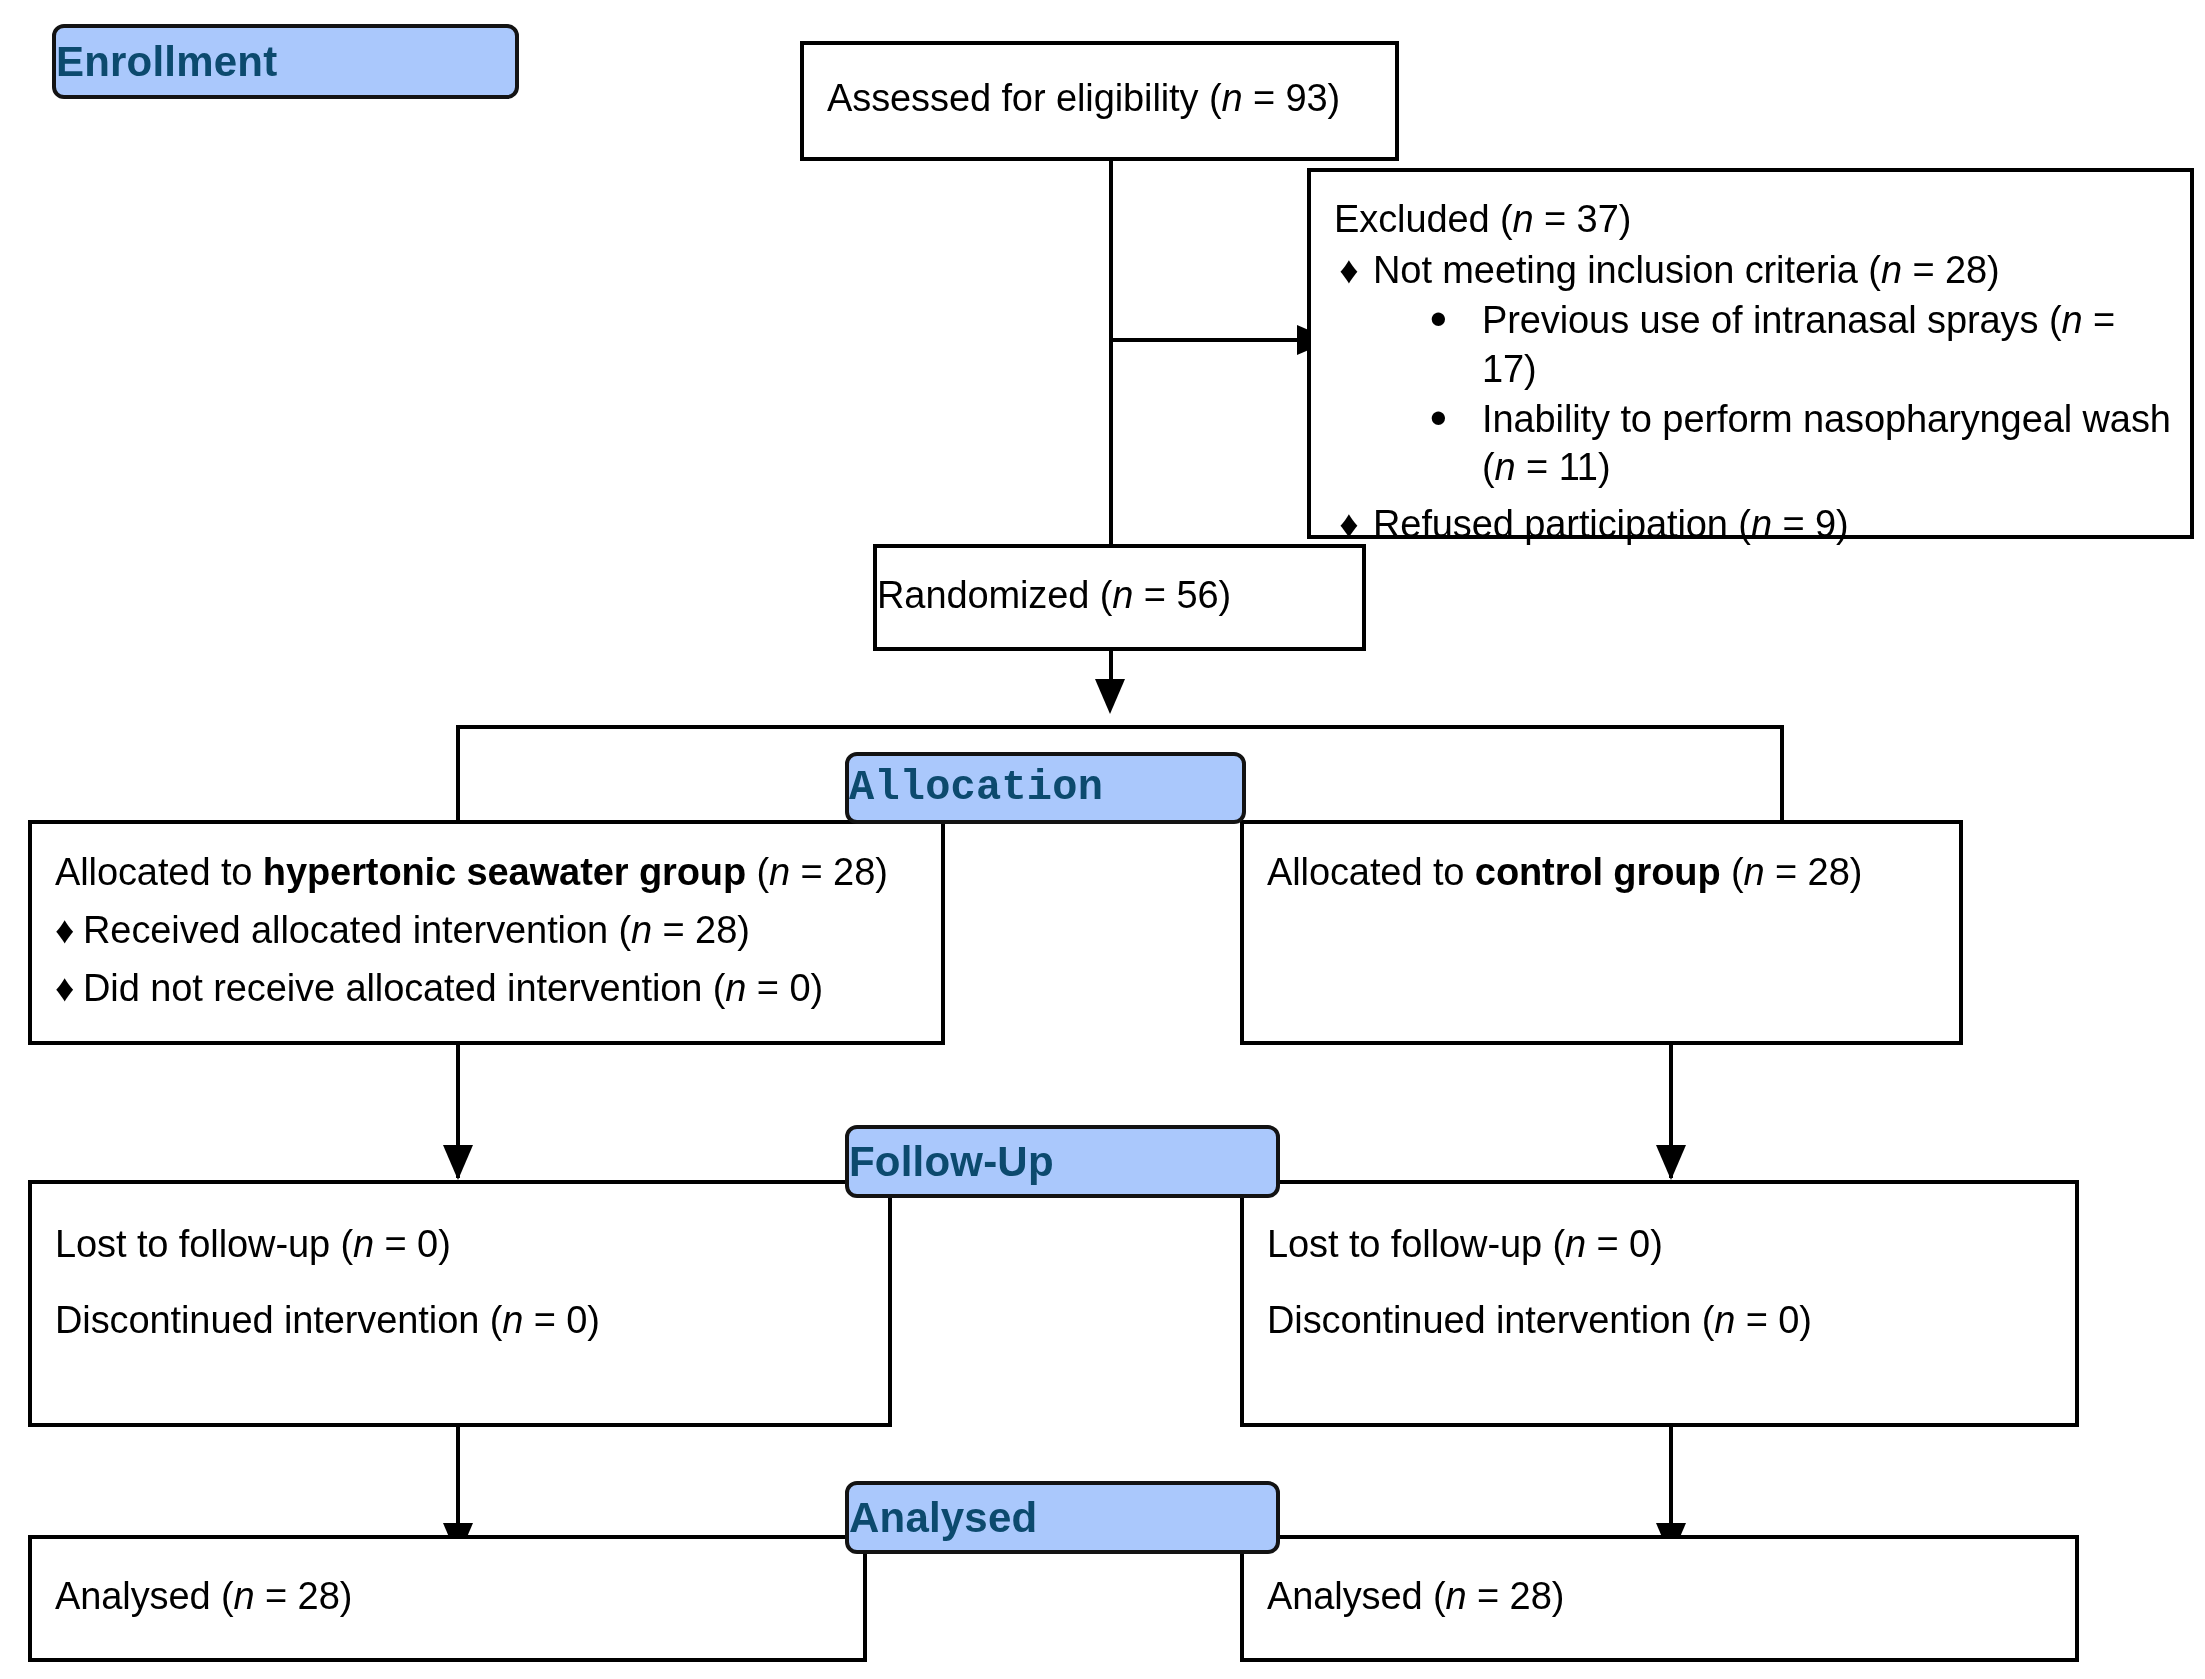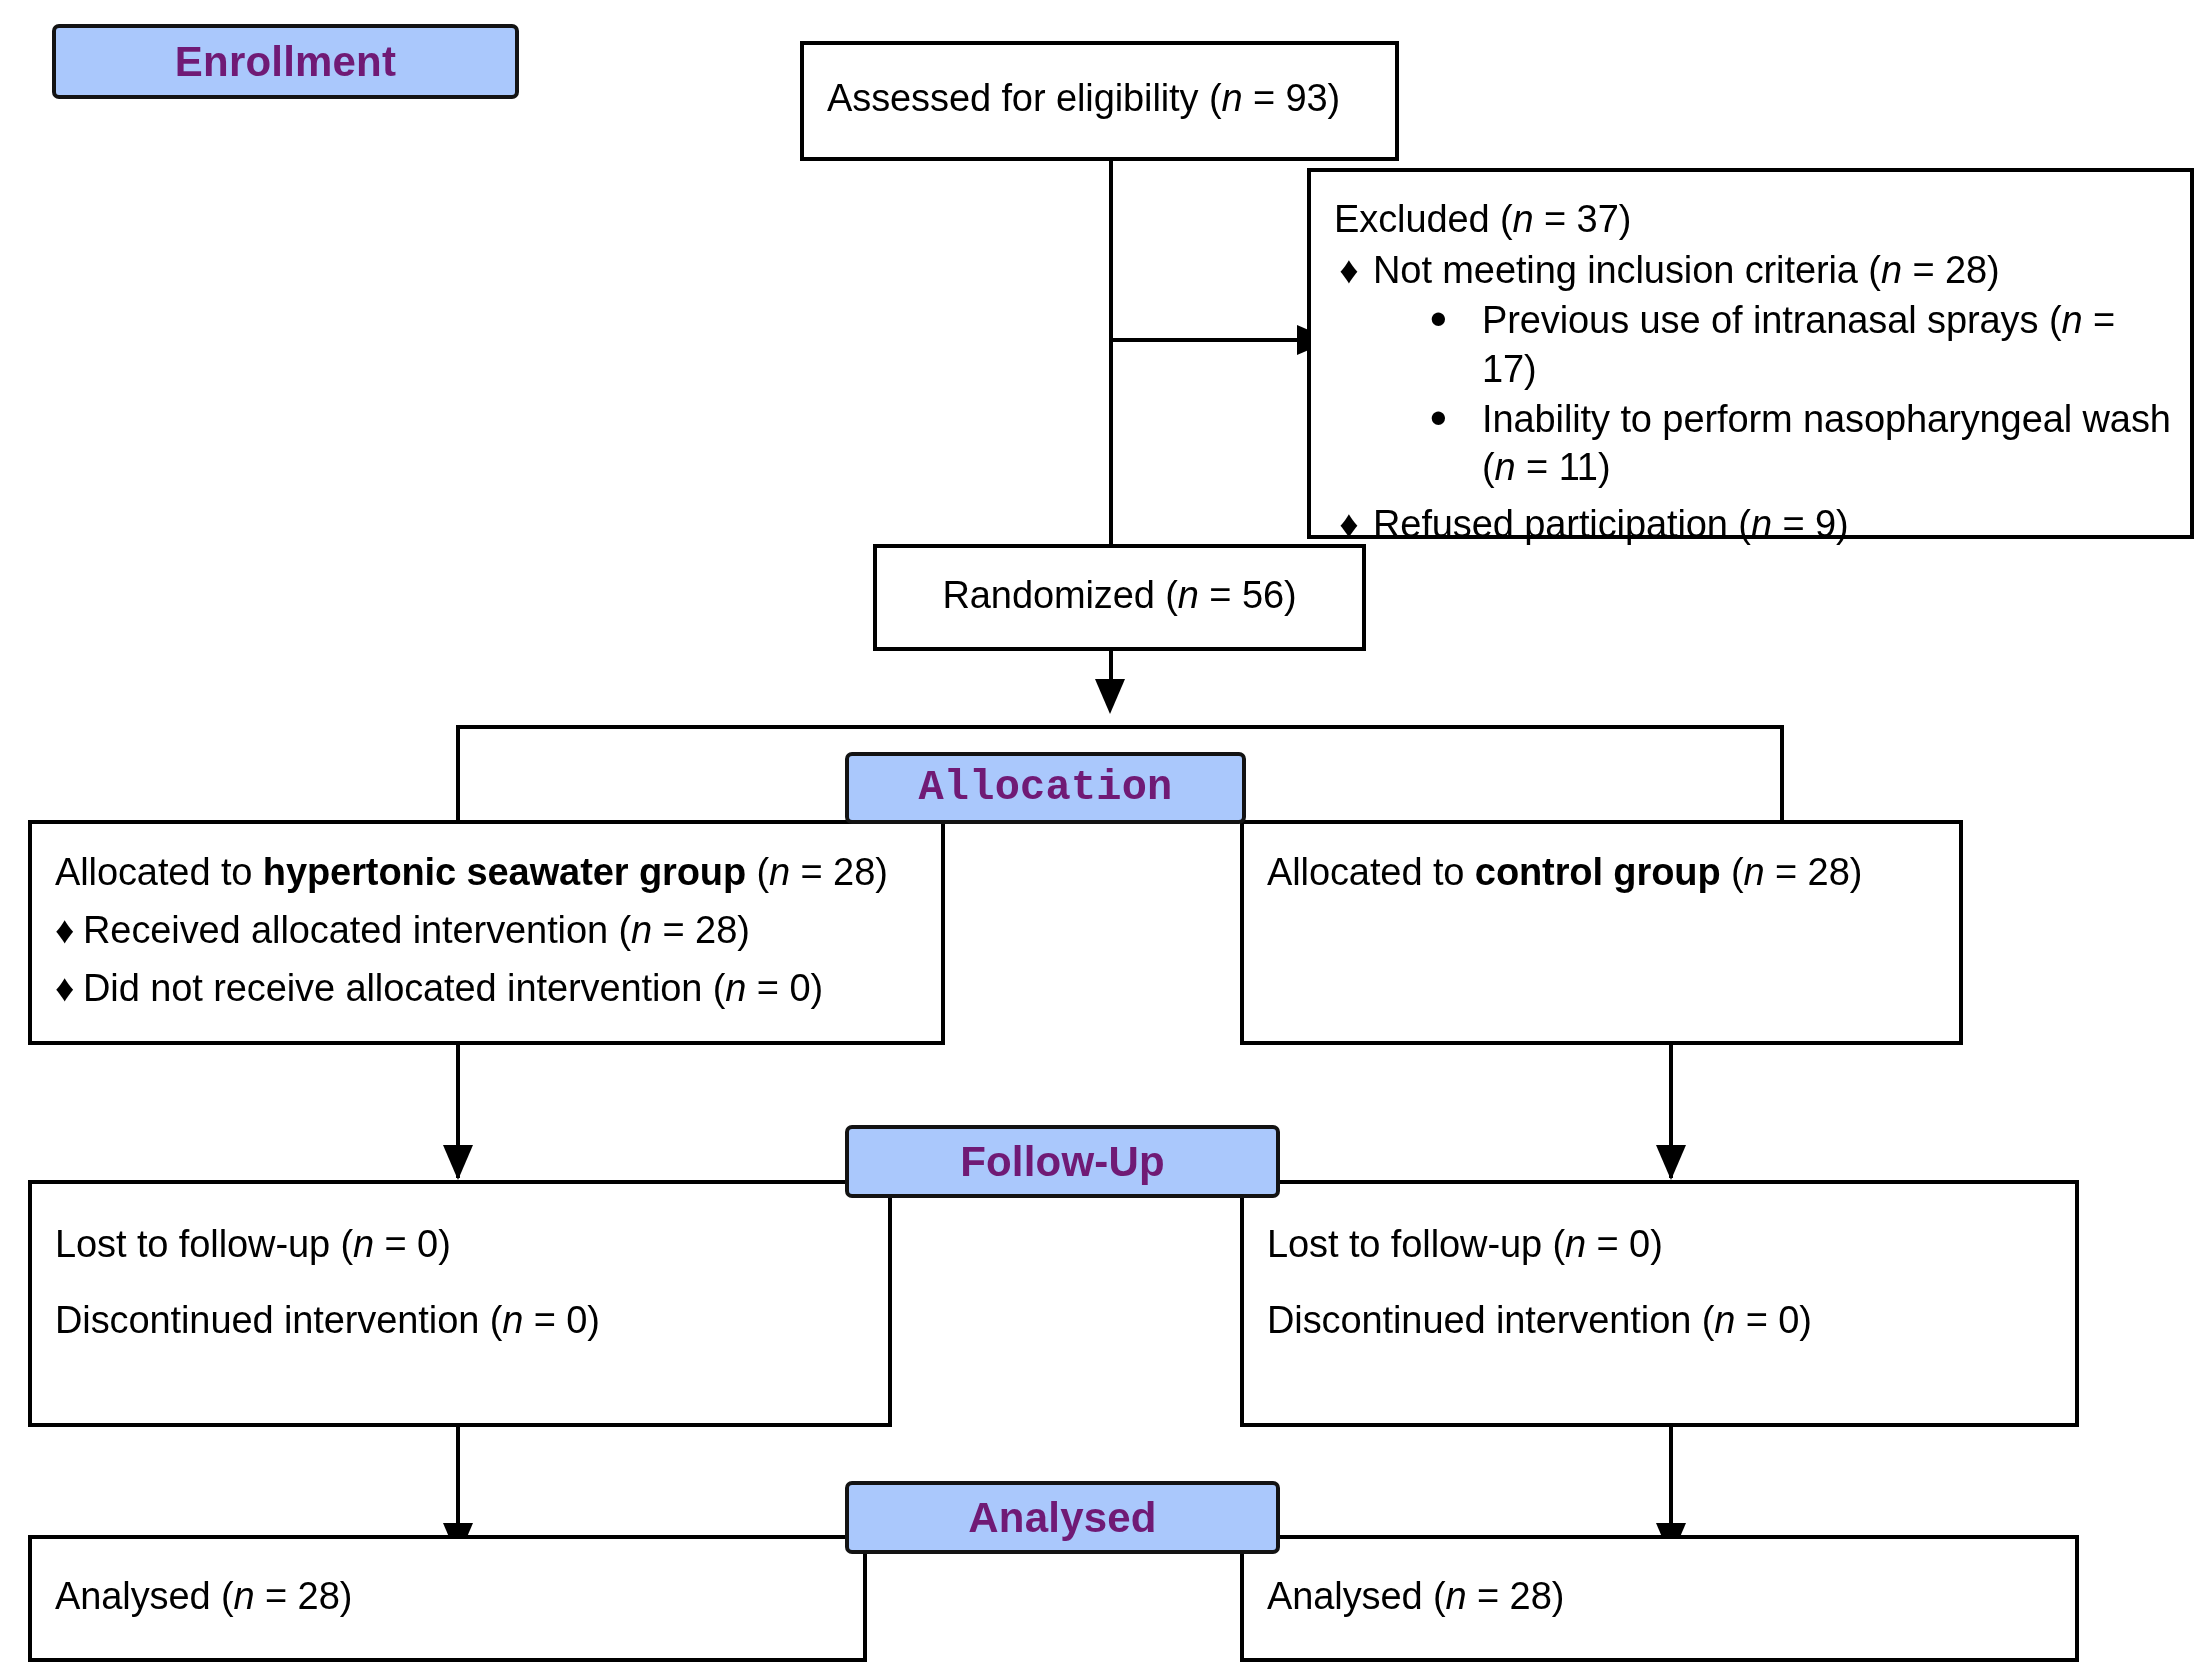--- a/index.html
+++ b/index.html
@@ -29,37 +29,35 @@
   .box .txt {
     position: absolute;
     left: 23px;
     right: 17.3px;
     color: #000000;
     font-size: 38px;
     line-height: 1.28;
     letter-spacing: -0.1px;
   }
   .center-txt {
-    text-align: center;
     left: 0 !important;
     right: 0 !important;
   }
   
   .banner {
     position: absolute;
     box-sizing: border-box;
     background: #aac8fc;
     border: 4.7px solid #131313;
-    border-radius: 7px;
-    color: #701a75;
+    border-radius: 12px;
+    color: #0c4a6e;
     font-weight: bold;
     font-size: 42px;
     display: flex;
     align-items: center;
-    justify-content: center;
     letter-spacing: 0.2px;
     z-index: 9;
   }
   
   .vline {
     position: absolute;
     width: 4px;
     background: #000000;
     z-index: 1;
   }

